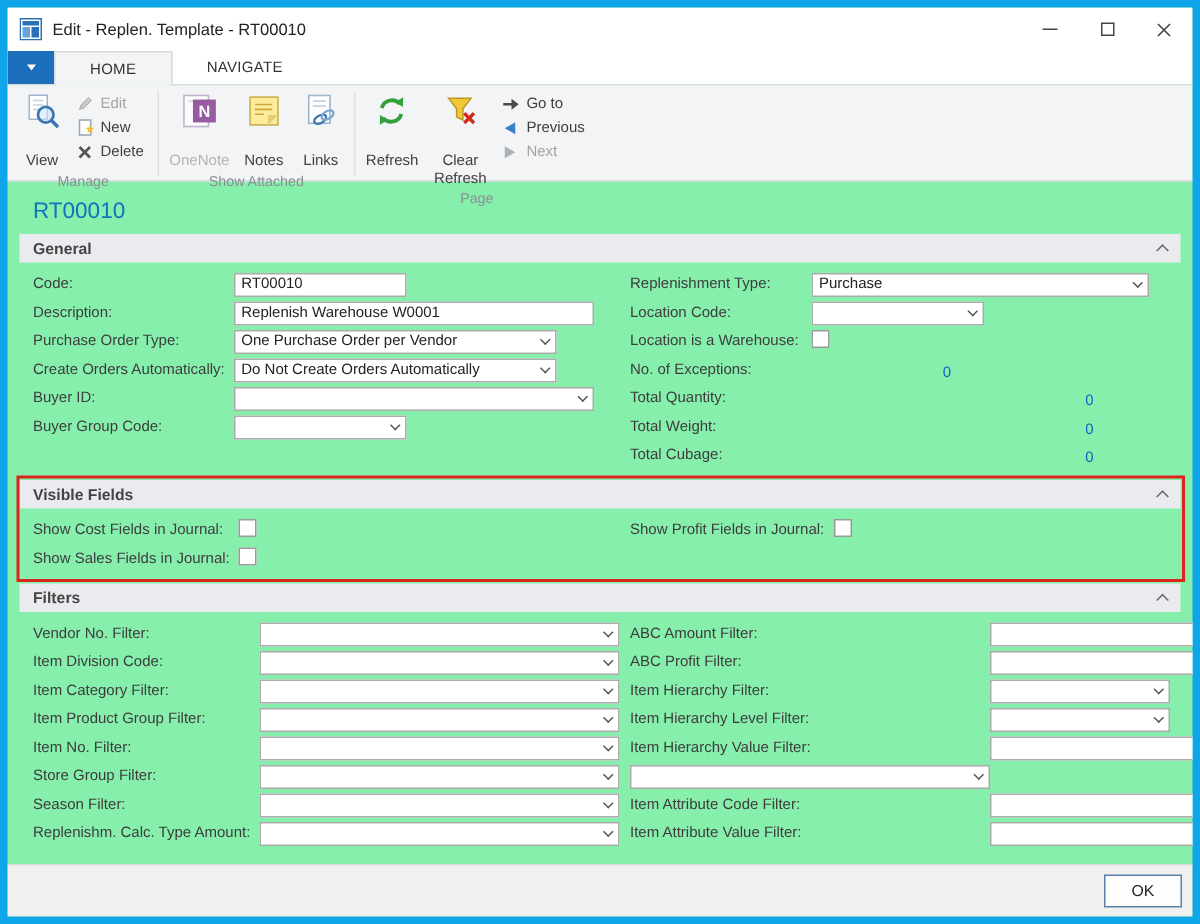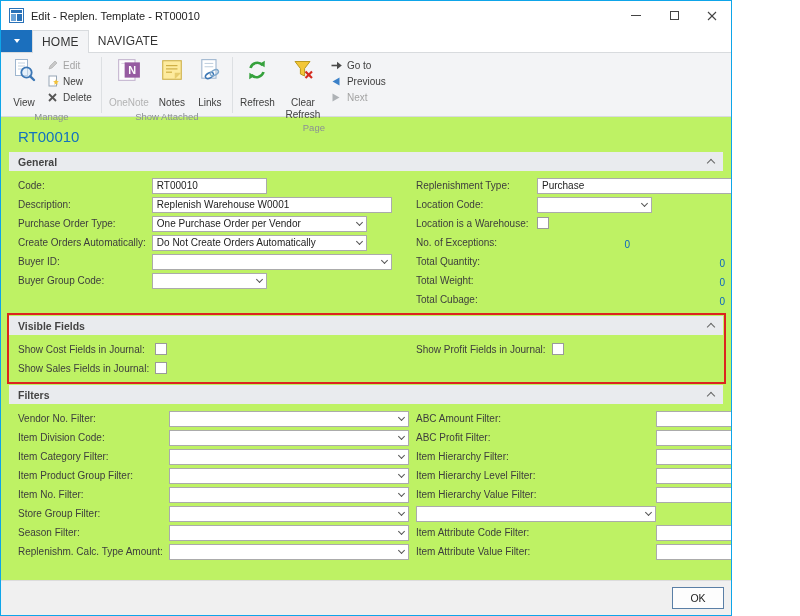--- a/index.html
+++ b/index.html
@@ -1,36 +1,36 @@
 <!DOCTYPE html>
 <html><head>
 <meta charset="utf-8">
 <style>
   * { margin:0; padding:0; box-sizing:border-box; }
   html,body { margin:0; padding:0; }
   body { font-family:"Liberation Sans", sans-serif; background:#fff; }
-  .window { position:relative; width:732px; height:616px; background:#bef264;
-            border:1px solid #0ea5e9; overflow:hidden; }
+  .window { position:relative; width:800px; height:616px; background:#86efac;
+            border:5px solid #0ea5e9; overflow:hidden; }
 
   
   .titlebar { height:29px; display:flex; align-items:center; background:#fff; }
   .app-icon { margin:0 7px 0 8px; display:flex; }
   .title-text { font-size:11px; color:#222; }
   .win-controls { margin-left:auto; display:flex; height:100%; }
   .win-btn { width:38px; height:100%; display:flex; align-items:center; justify-content:center; }
   .min-glyph { width:10px; height:1px; background:#444; }
   .max-glyph { width:9px; height:9px; border:1px solid #444; background:#fff; }
 
   
   .tabrow { height:23px; background:#fff; display:flex; align-items:stretch;
             border-bottom:1px solid #d8dbde; }
   .appbtn { width:31px; background:#1b6fbd; display:flex; align-items:center; justify-content:center; }
   .appcaret { width:0; height:0; border-left:3.5px solid transparent;
               border-right:3.5px solid transparent; border-top:4px solid #fff; }
-  .tab { display:flex; align-items:center; padding:0 9px; font-size:12px;
+  .tab { display:flex; align-items:center; padding:0 23px; font-size:10px;
          color:#333; letter-spacing:.2px; cursor:default; }
   .tab.active { background:#f3f4f6; border:1px solid #d8dbde; border-bottom:none; margin-bottom:-1px; }
 
   
   .ribbon { background:#f3f4f6; border-bottom:1px solid #d8dbde; display:flex;
             align-items:stretch; padding:1px 2px 0; height:64px; }
   .rgroup { display:flex; flex-direction:column; }
   .ritems { flex:1; display:flex; align-items:flex-start; padding:2px 2px 0; }
   .rgroup-label { font-size:9.5px; color:#8a8f94; text-align:center; padding-bottom:2px; }
   .rsep { width:1px; background:#dde0e3; margin:3px 1px; }

